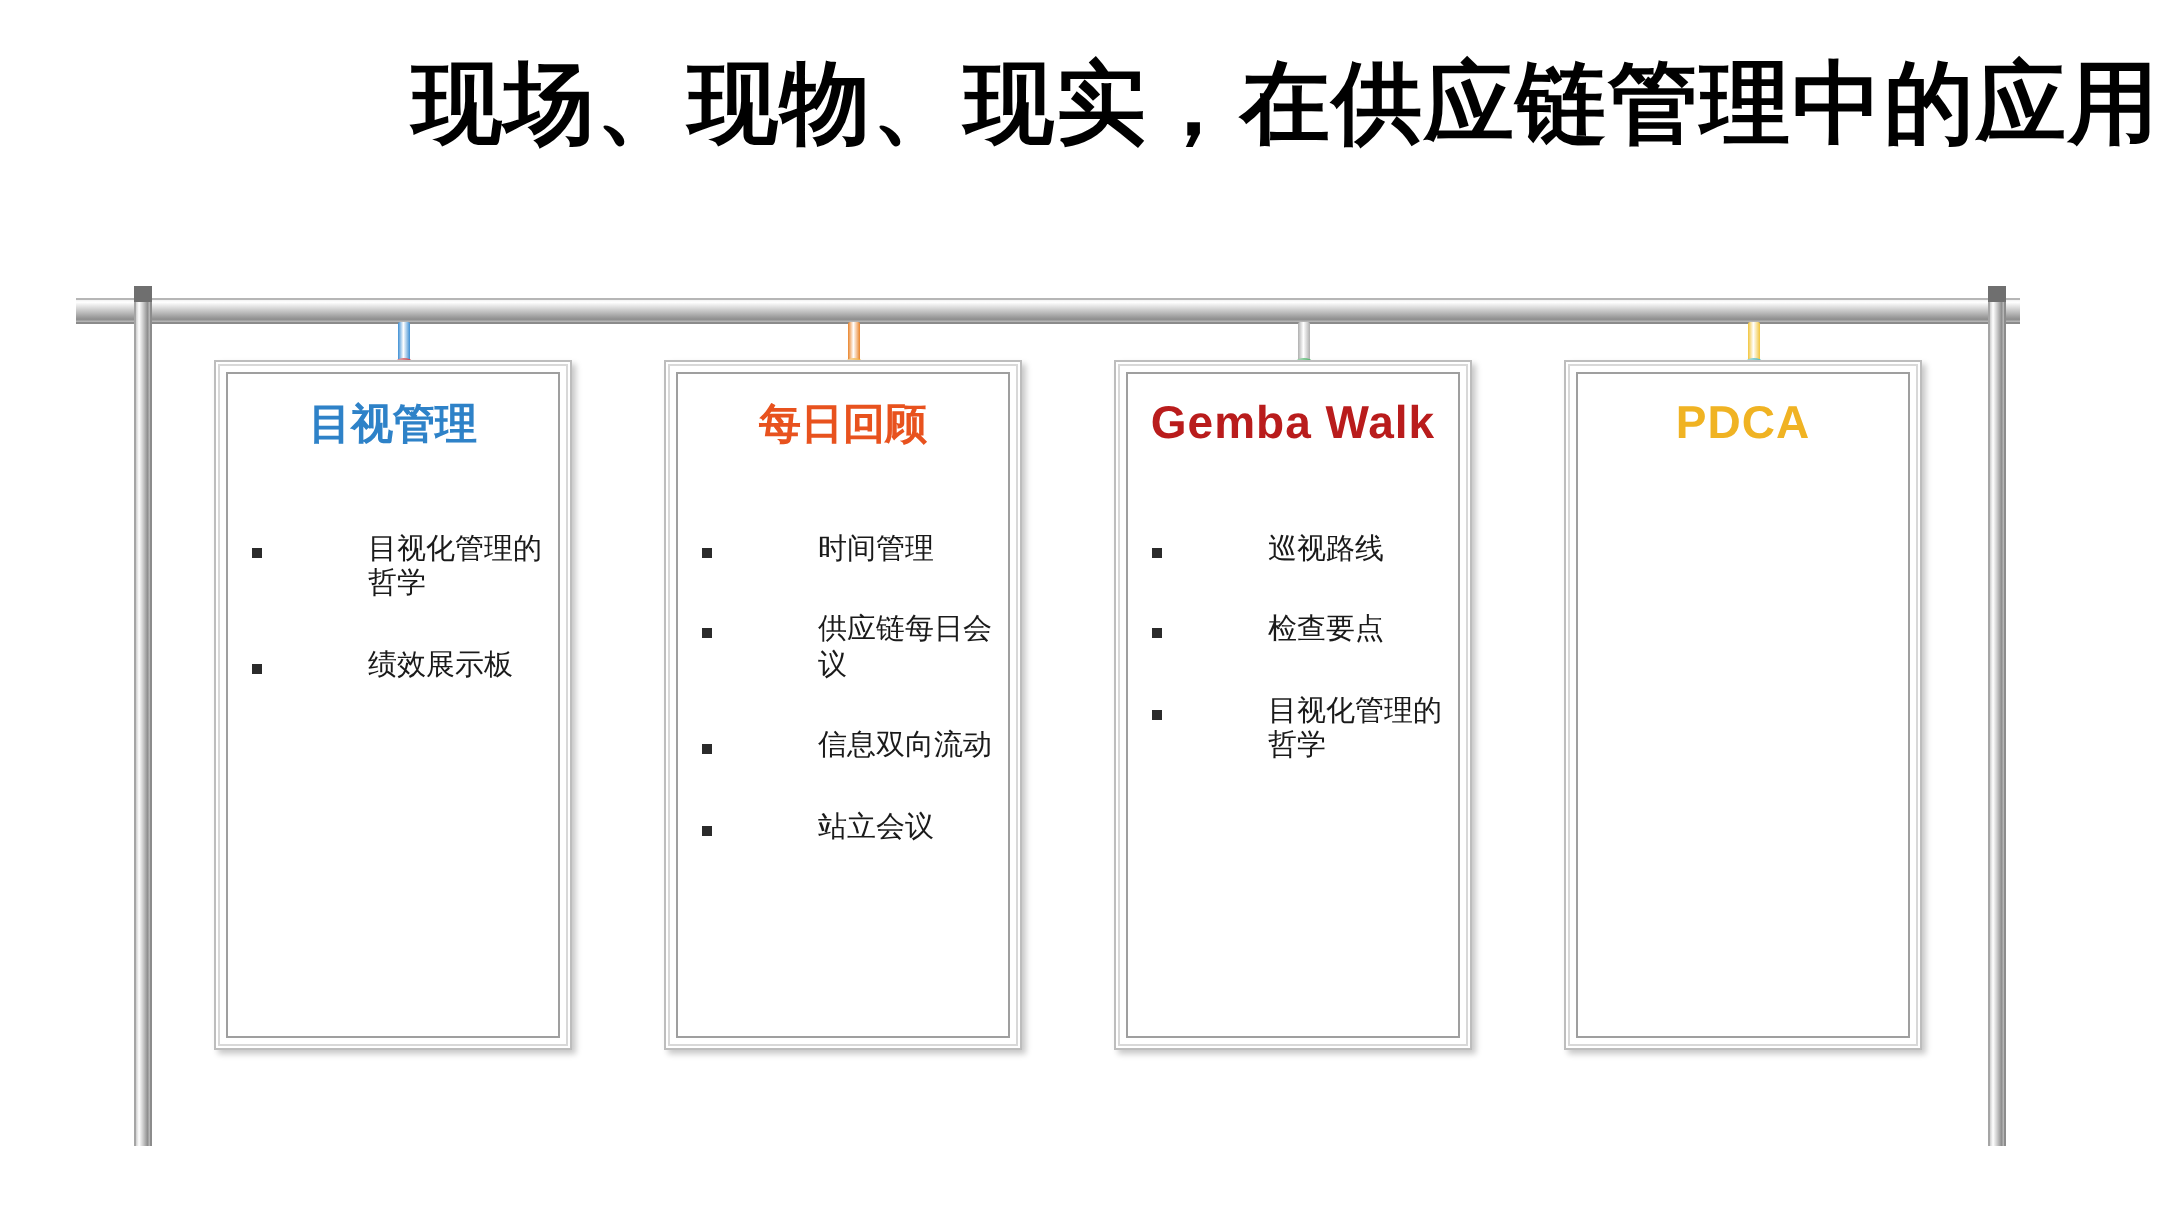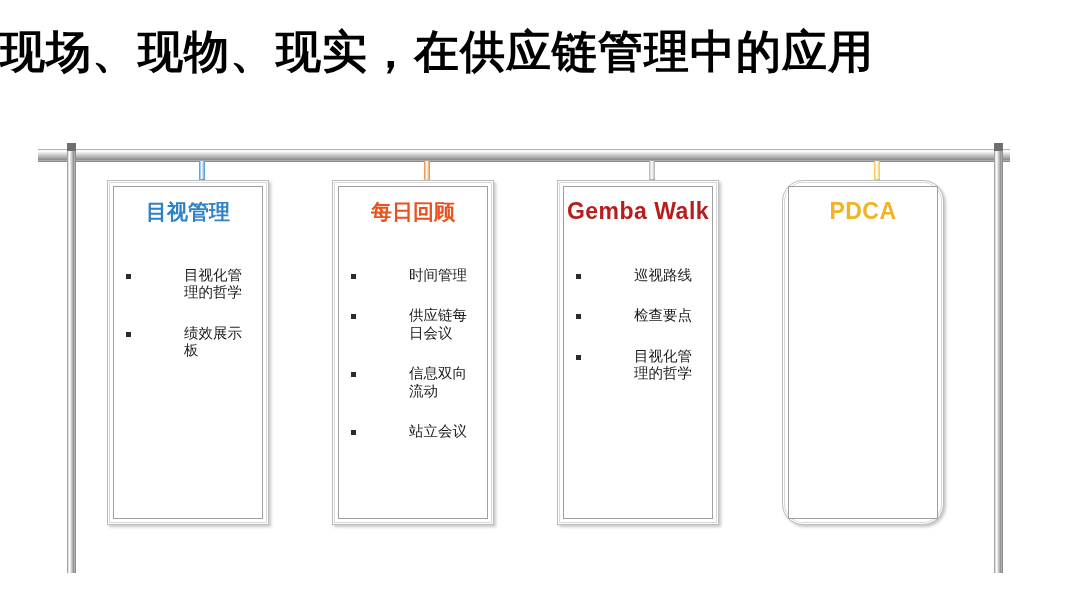--- a/index.html
+++ b/index.html
@@ -19,21 +19,21 @@
     background: #ffffff;
     overflow: hidden;
   }
 
   
   .slide-title {
     position: absolute;
     left: 0;
     top: 22px;
     width: 1080px;
-    text-align: left;
+    text-align: right;
     font-family: "DejaVu Sans", "Liberation Sans", sans-serif;
     font-size: 45px;
     font-weight: 700;
     letter-spacing: 1px;
     color: #000000;
     white-space: nowrap;
   }
 
   
   .rack-beam {
@@ -100,21 +100,21 @@
     top: 18px;
     width: 14px;
     height: 14px;
     border-radius: 50%;
   }
 
   
   .card {
     position: absolute;
     top: 180px;
-    width: 162px;
+    width: 179px;
     height: 345px;
     background: #ffffff;
     border: 1px solid #bdbdbd;
     box-shadow: inset 0 0 0 1px #ffffff,
                 inset 0 0 0 2px #d8d8d8,
                 2px 2px 3px rgba(0,0,0,0.22);
     box-sizing: border-box;
   }
   .card-inner {
     position: absolute;
@@ -247,20 +247,20 @@
               <span class="marker"></span>
               <span class="btext">检查要点</span>
             </div>
             <div class="bullet">
               <span class="marker"></span>
               <span class="btext">目视化管理的哲学</span>
             </div>
           </div>
         </div>
       </div>
-      <div class="card" style="left: 782px; border-radius: 21px;">
+      <div class="card" style="left: 782px;">
         <div class="card-inner">
           <div class="card-title latin" style="color: rgb(240, 179, 35);">PDCA</div>
         </div>
       </div>
     </div>
 
 </div>
 
 </body></html>

